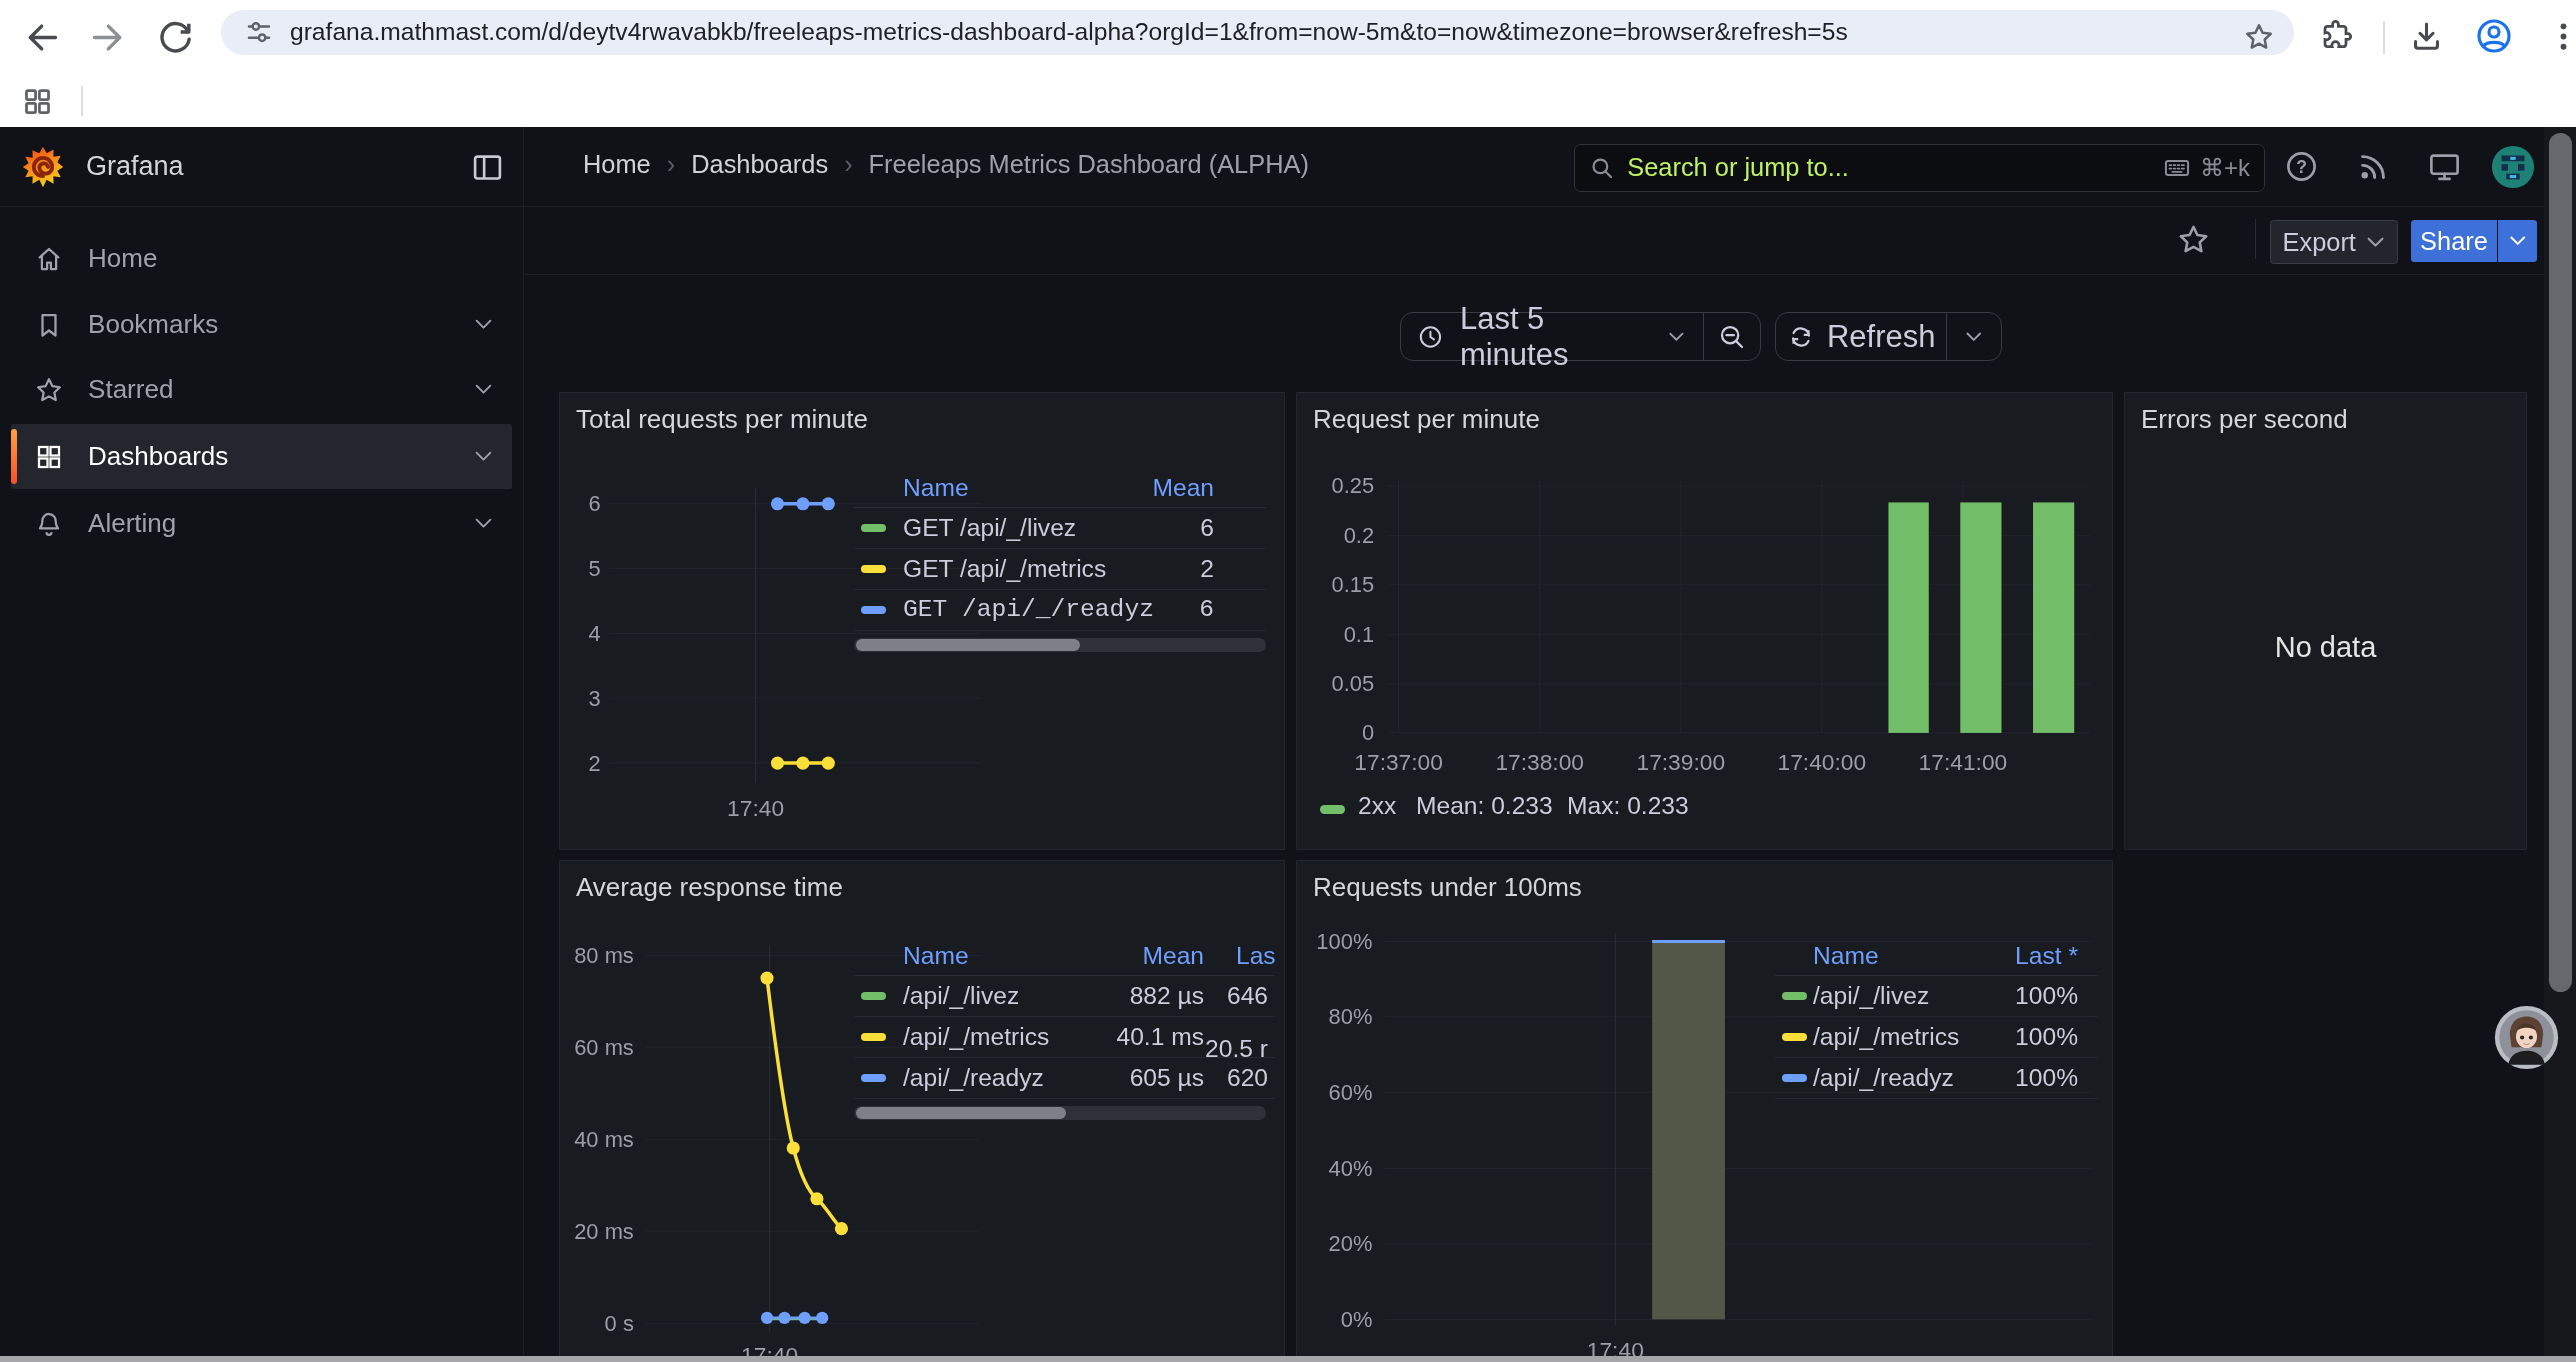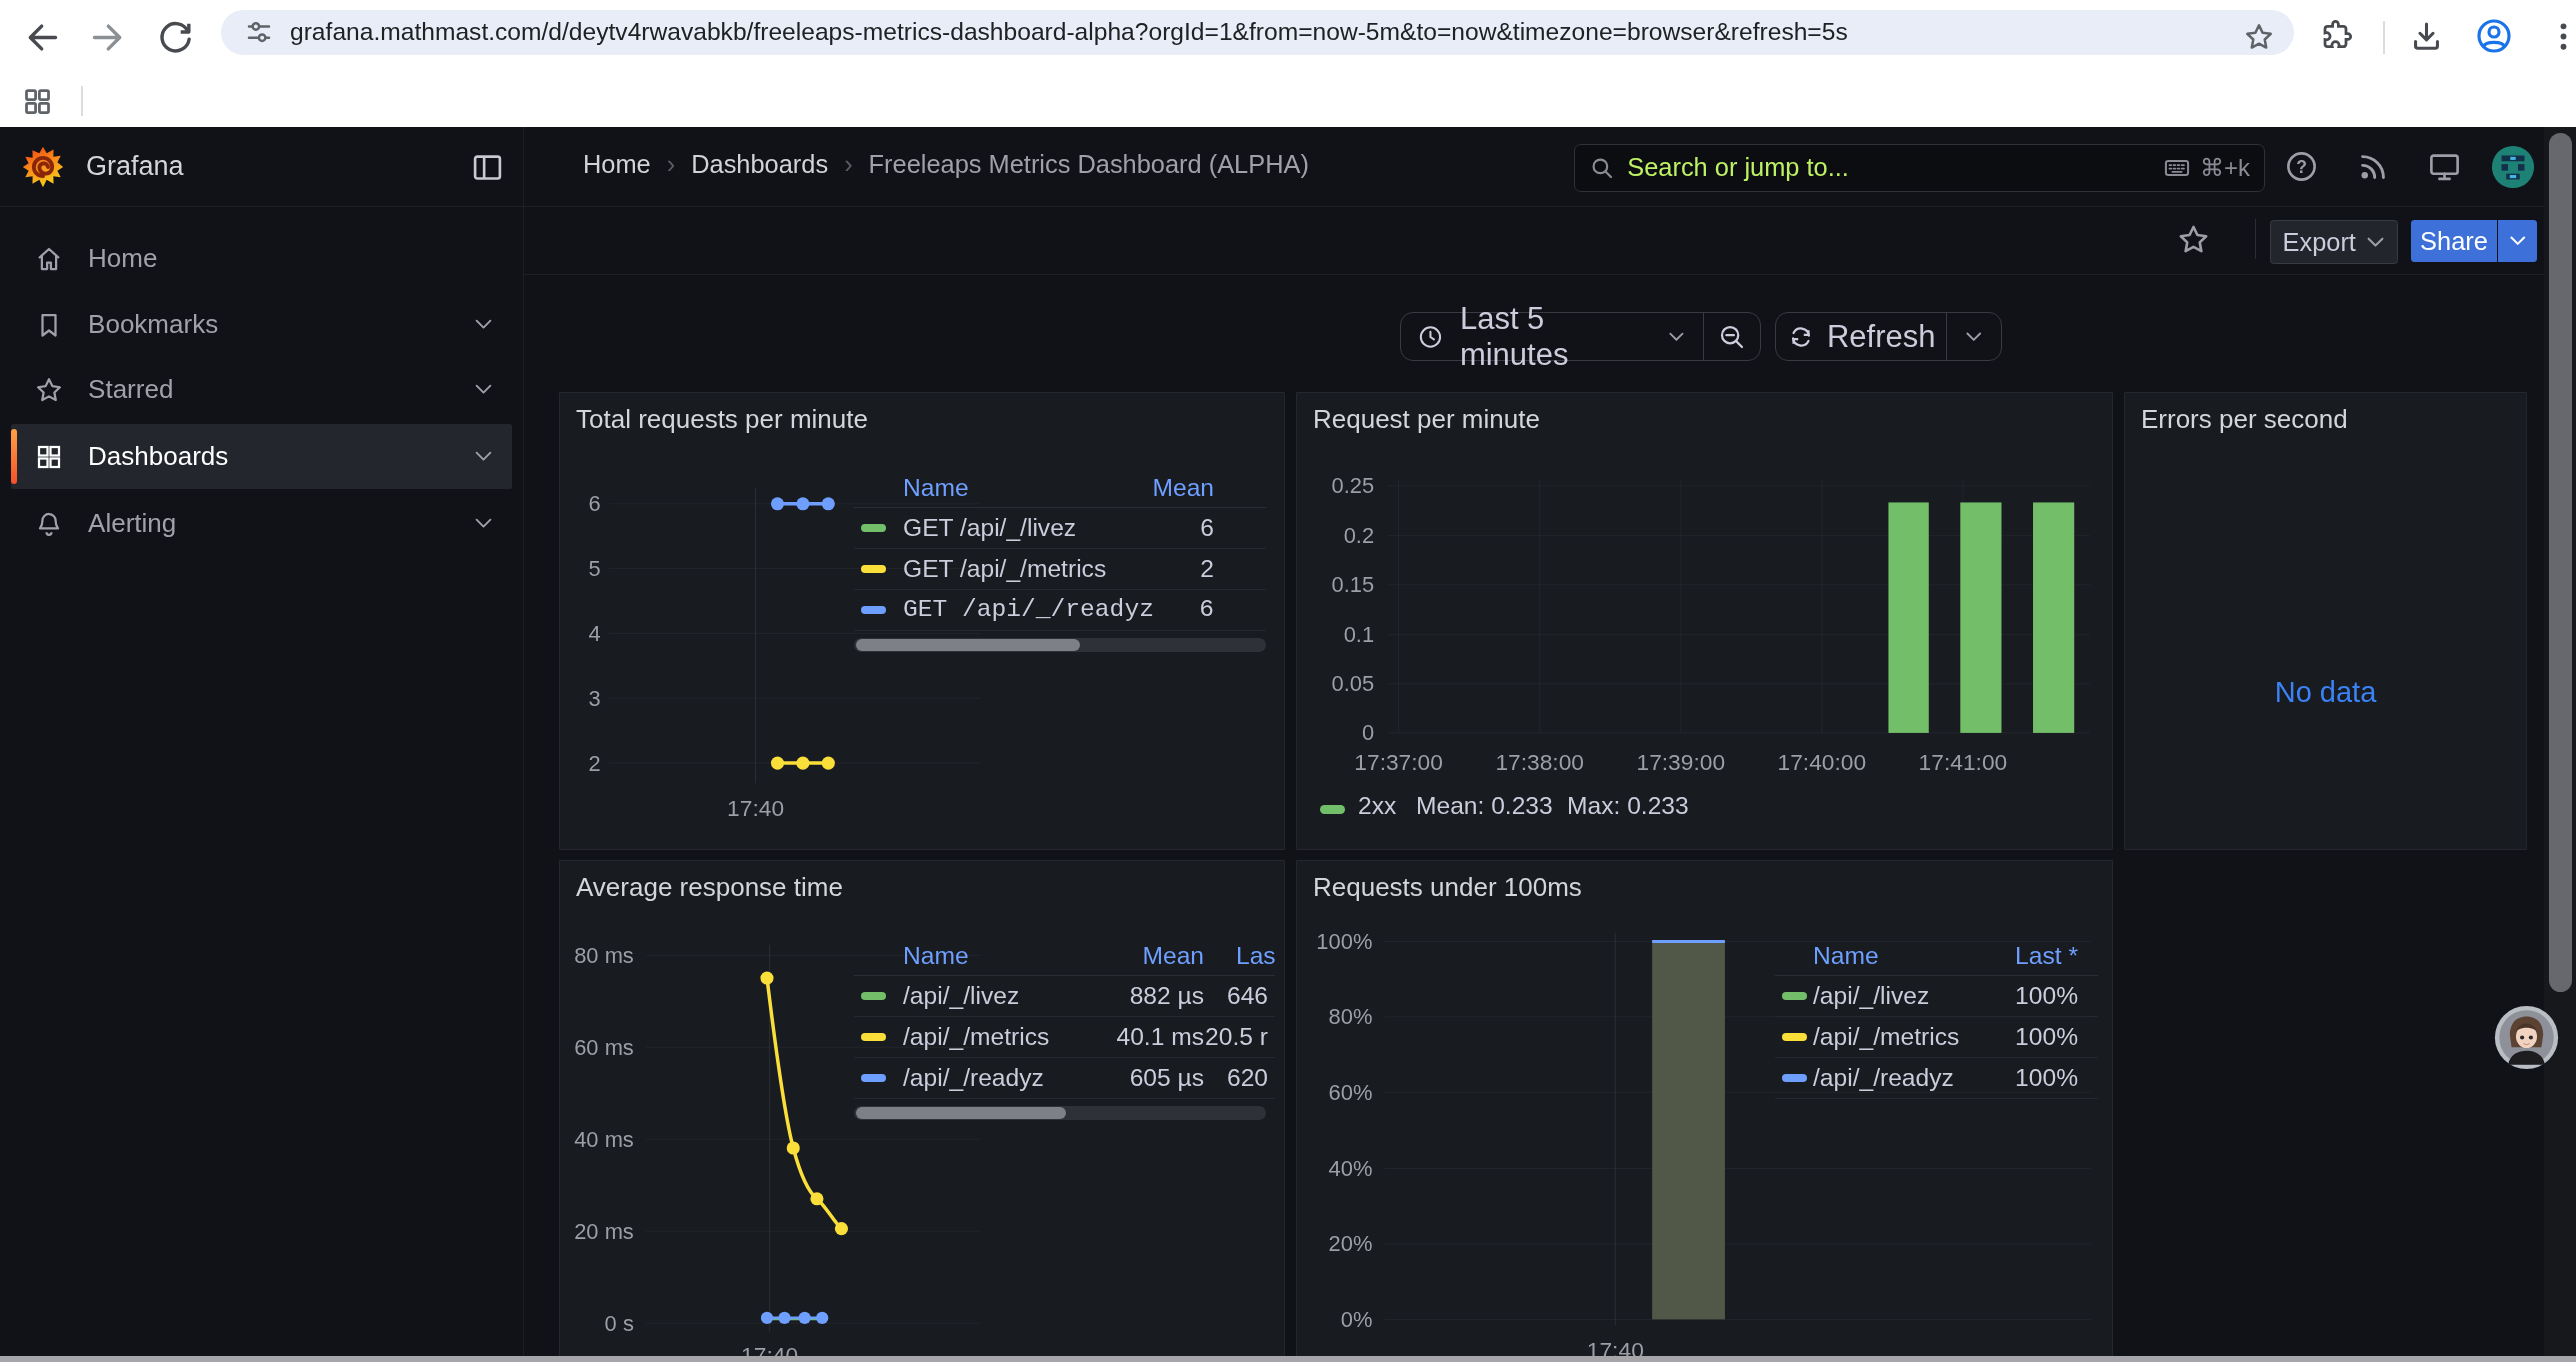--- a/index.html
+++ b/index.html
@@ -55,21 +55,21 @@
   .ltable{position:absolute;}
   .thead{position:absolute;left:0;top:0;width:100%;height:37px;border-bottom:0.9px solid #2b2d34;}
   .thead span{position:absolute;top:3.5px;font-size:24.6px;color:#6f9fff;font-weight:500;}
   .trow{position:absolute;left:0;width:100%;height:41px;border-bottom:0.9px solid #26282f;}
   .chip{position:absolute;left:7px;top:16.7px;width:24.6px;height:8.8px;border-radius:4.4px;}
   .c-g{background:#73bf69;}.c-y{background:#fade3a;}.c-b{background:#6e9fff;}
   .tcell{position:absolute;top:7px;font-size:24.6px;color:#ccccdc;white-space:nowrap;}
   .tval{text-align:right;}
   .hscroll{position:absolute;height:14px;border-radius:7px;background:#2f3138;}
   .hthumb{position:absolute;left:1.8px;top:0.9px;height:12.3px;border-radius:6.1px;background:#7e8087;}
-  .nodata{position:absolute;left:0;right:0;text-align:center;font-size:29px;color:#3b82f6;margin-top:45px;}
+  .nodata{position:absolute;left:0;right:0;text-align:center;font-size:29px;color:#e5e5e5;}
   .legend{position:absolute;font-size:24.6px;color:#ccccdc;white-space:nowrap;}
   .vscroll-track{position:absolute;left:2544px;top:127px;width:32px;height:1235px;background:#17181c;}
   .vscroll-thumb{position:absolute;left:2549px;top:133px;width:23px;height:859px;border-radius:11.4px;background:#67686d;}
   .dock{position:absolute;left:0;bottom:0;width:2576px;height:7px;background:#a6a6aa;}
 </style>
 </head>
 <body>
 
 <div class="screen">
 
@@ -477,21 +477,21 @@
         <div class="trow" style="top:37px;">
           <span class="chip c-g"></span>
           <span class="tcell" style="left:49px;">/api/_/livez</span>
           <span class="tcell tval" style="left:175px;width:175px;">882 µs</span>
           <span class="tcell tval" style="left:291px;width:123px;">646</span>
         </div>
         <div class="trow" style="top:78px;">
           <span class="chip c-y"></span>
           <span class="tcell" style="left:49px;">/api/_/metrics</span>
           <span class="tcell tval" style="left:175px;width:175px;">40.1 ms</span>
-          <span class="tcell tval" style="left:291px;width:123px;">20.5 r</span>
+          <span class="tcell tval" style="left:291px;width:123px;margin-top:12px;">20.5 r</span>
         </div>
         <div class="trow" style="top:119px;">
           <span class="chip c-b"></span>
           <span class="tcell" style="left:49px;">/api/_/readyz</span>
           <span class="tcell tval" style="left:175px;width:175px;">605 µs</span>
           <span class="tcell tval" style="left:291px;width:123px;">620</span>
         </div>
         <div class="hscroll" style="left:0;top:168px;width:412px;">
           <div class="hthumb" style="width:210px;"></div>
         </div>

